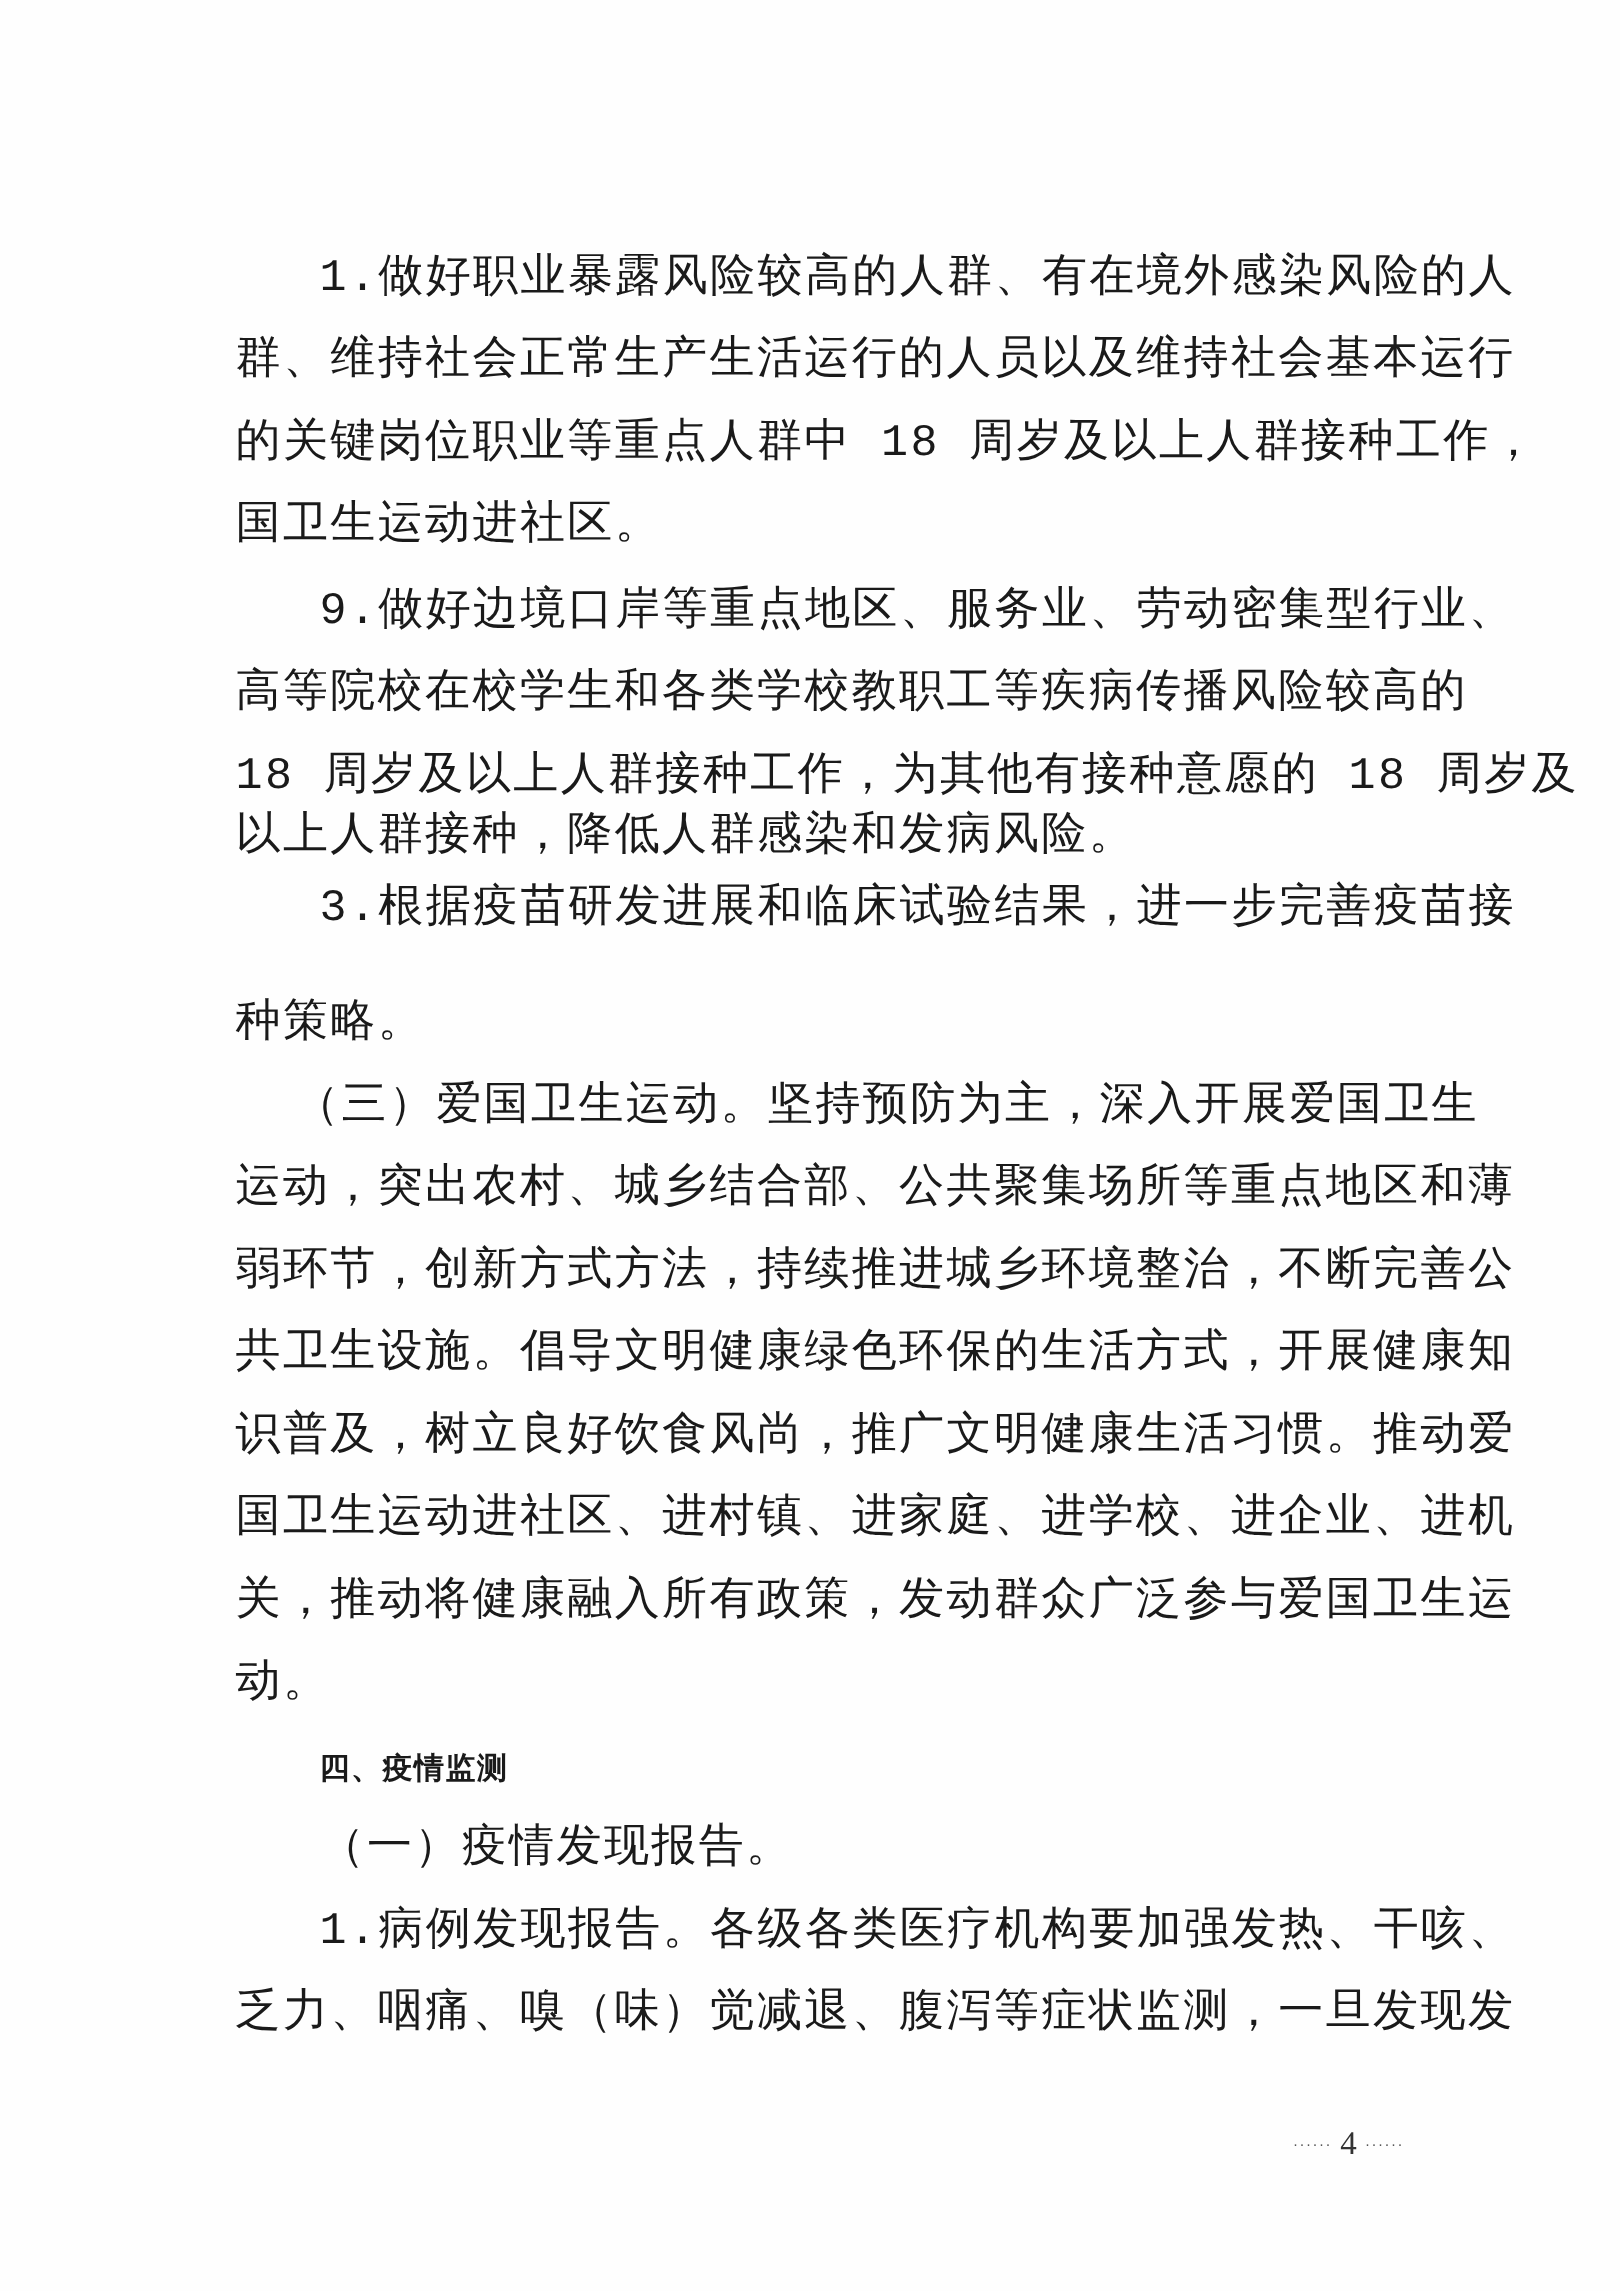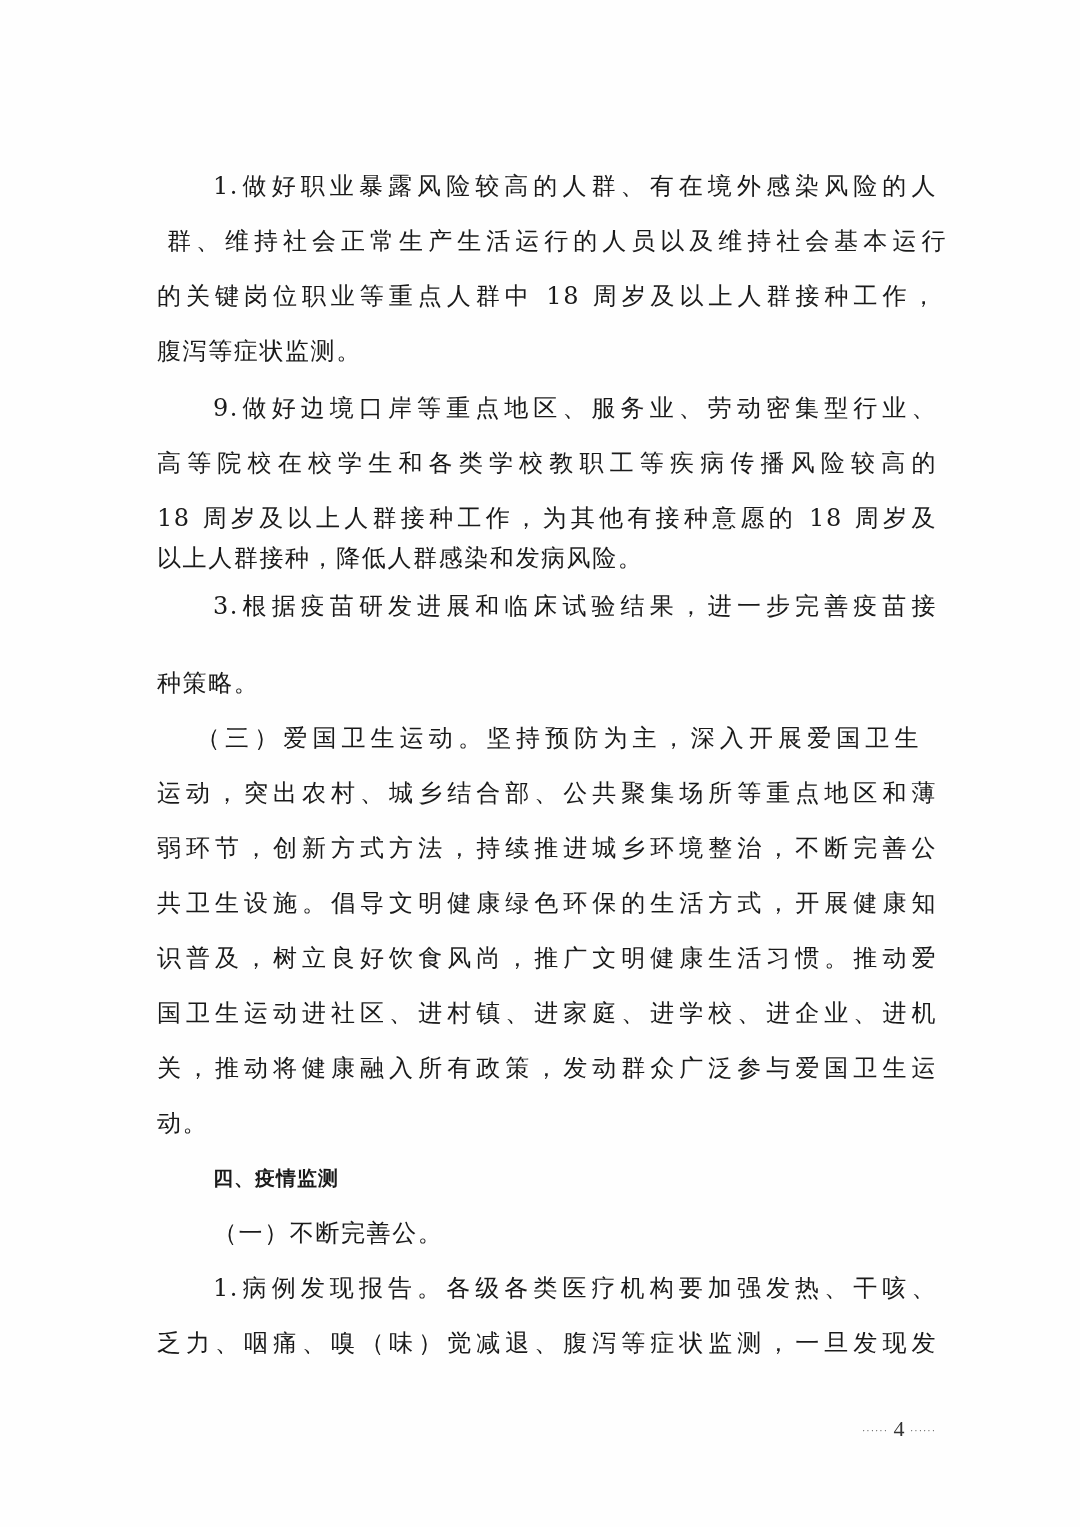--- a/index.html
+++ b/index.html
@@ -1,54 +1,54 @@
 <!DOCTYPE html>
 <html><head>
 <meta charset="utf-8">
 <style>
   html, body { margin:0; padding:0; background:#fefefe; }
   body { width:1080px; height:1527px; position:relative; overflow:hidden;
          font-family:"DejaVu Serif","Liberation Serif",serif; color:#1a1a1a; }
   .page { position:absolute; left:157px; top:158px; width:780px; }
-  .line { position:absolute; left:0; height:56px; font-size:24px; line-height:56px;
-          white-space:nowrap; letter-spacing:1.6px; }
+  .line { position:absolute; left:0; height:56px; font-size:30px; line-height:56px;
+          white-space:nowrap; letter-spacing:1.6px;font-family:Liberation Mono, monospace; }
   .line.justify { width:780px; text-align:justify; text-align-last:justify; }
   .heading { font-family:"DejaVu Sans","Liberation Sans",sans-serif; font-weight:bold; font-size:20px; letter-spacing:1px; }
   .footer { position:absolute; left:862px; top:1416px; font-size:22px; color:#333;
             font-family:"Liberation Serif",serif; }
   .footer .dash { font-size:10px; letter-spacing:1px; vertical-align:middle; color:#555; }
 </style>
 </head>
 <body>
 
 <div class="page">
   <div class="line justify" style="top:0px;left:56px;width:724px;">1.做好职业暴露风险较高的人群、有在境外感染风险的人</div>
-  <div class="line justify" style="top:55px;margin-left:10px;">群、维持社会正常生产生活运行的人员以及维持社会基本运行</div>
+  <div class="line justify" style="top:55px;">群、维持社会正常生产生活运行的人员以及维持社会基本运行</div>
   <div class="line justify" style="top:110px;">的关键岗位职业等重点人群中 18 周岁及以上人群接种工作，</div>
-  <div class="line" style="top:165px;">腹泻等症状监测。</div>
+  <div class="line" style="top:165px;">国卫生运动进社区。</div>
 
   <div class="line justify" style="top:222px;left:56px;width:724px;">9.做好边境口岸等重点地区、服务业、劳动密集型行业、</div>
   <div class="line justify" style="top:277px;">高等院校在校学生和各类学校教职工等疾病传播风险较高的</div>
   <div class="line justify" style="top:332px;">18 周岁及以上人群接种工作，为其他有接种意愿的 18 周岁及</div>
   <div class="line" style="top:372px;">以上人群接种，降低人群感染和发病风险。</div>
 
   <div class="line justify" style="top:420px;left:56px;width:724px;">3.根据疫苗研发进展和临床试验结果，进一步完善疫苗接</div>
   <div class="line" style="top:497px;">种策略。</div>
 
   <div class="line justify" style="top:552px;left:39px;width:724px;">（三）爱国卫生运动。坚持预防为主，深入开展爱国卫生</div>
   <div class="line justify" style="top:607px;">运动，突出农村、城乡结合部、公共聚集场所等重点地区和薄</div>
   <div class="line justify" style="top:662px;">弱环节，创新方式方法，持续推进城乡环境整治，不断完善公</div>
   <div class="line justify" style="top:717px;">共卫生设施。倡导文明健康绿色环保的生活方式，开展健康知</div>
   <div class="line justify" style="top:772px;">识普及，树立良好饮食风尚，推广文明健康生活习惯。推动爱</div>
   <div class="line justify" style="top:827px;">国卫生运动进社区、进村镇、进家庭、进学校、进企业、进机</div>
   <div class="line justify" style="top:882px;">关，推动将健康融入所有政策，发动群众广泛参与爱国卫生运</div>
   <div class="line" style="top:937px;">动。</div>
 
   <div class="line heading" style="top:992px;left:56px;">四、疫情监测</div>
-  <div class="line" style="top:1047px;left:56px;">（一）不断完善公。</div>
+  <div class="line" style="top:1047px;left:56px;">（一）疫情发现报告。</div>
 
   <div class="line justify" style="top:1102px;left:56px;width:724px;">1.病例发现报告。各级各类医疗机构要加强发热、干咳、</div>
   <div class="line justify" style="top:1157px;">乏力、咽痛、嗅（味）觉减退、腹泻等症状监测，一旦发现发</div>
 </div>
 
 <div class="footer">
   <span class="dash">······</span>
   <span>4</span>
   <span class="dash">······</span>
 </div>

